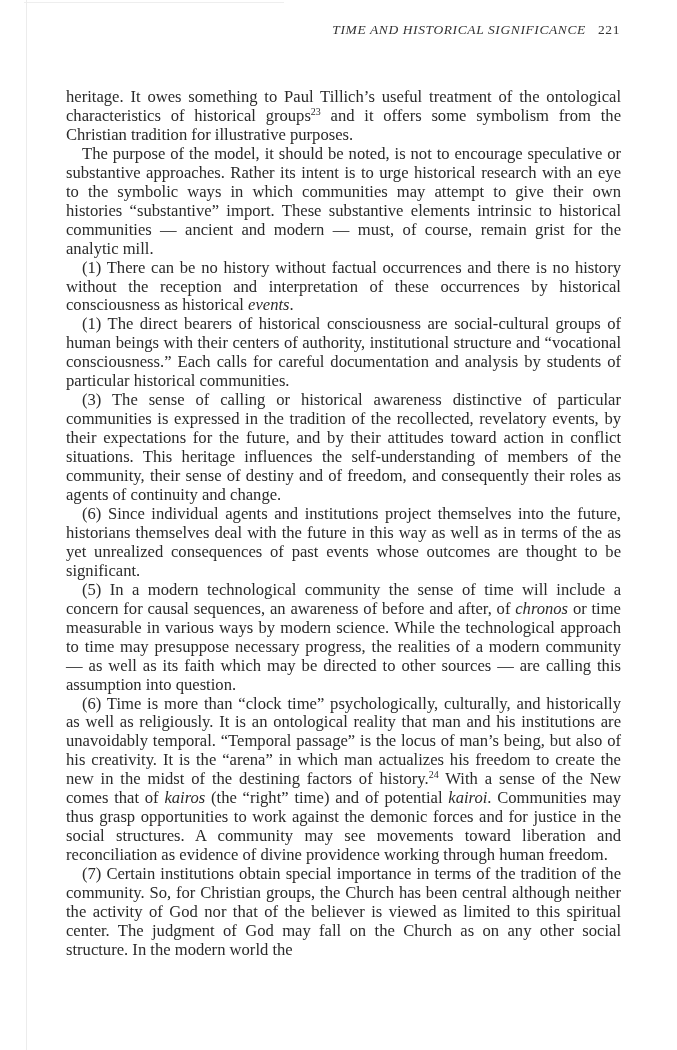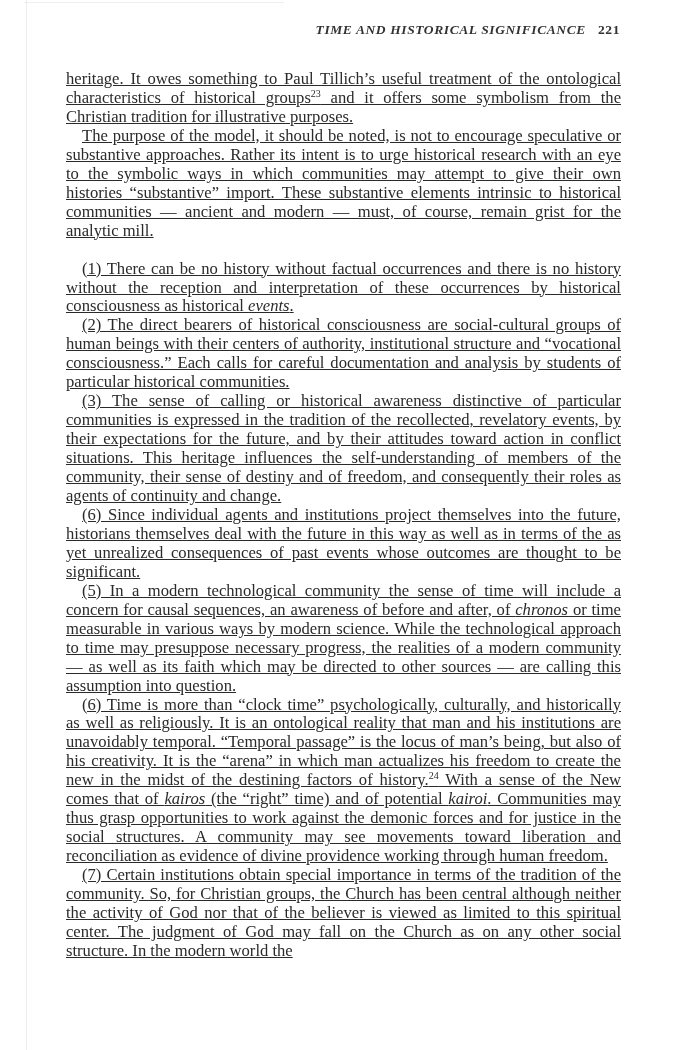--- a/index.html
+++ b/index.html
@@ -16,51 +16,49 @@
   }
   .top-edge {
     position: absolute; left: 24px; top: 2px; width: 260px; height: 1px;
     background: #eeeeee;
   }
   .running-head {
     position: absolute; top: 22px; right: 57px;
     font-style: italic; font-size: 13.5px; letter-spacing: 0.6px;
     color: #333;
     white-space: nowrap;
-    font-weight: bold;
   }
   .running-head .title { text-transform: uppercase; }
   .running-head .page { margin-left: 12px; font-style: normal; }
   .text {
-    position: absolute; left: 66px; top: 70px; width: 555px;
+    position: absolute; left: 66px; top: 88px; width: 555px;
     font-size: 16.6px; line-height: 18.95px;
     text-align: justify;
     hyphens: manual;
-    text-decoration: underline;
   }
   .text p { margin: 0; text-indent: 16px; }
   .text p.no-indent { text-indent: 0; }
-  .text p.gap-before { margin-top: 19px; }
+  .text p.gap-before { }
   sup { font-size: 10px; line-height: 0; vertical-align: 6px; }
   em { font-style: italic; }
 </style>
 </head>
 <body>
 
 <div class="top-edge"></div>
 <div class="left-edge"></div>
 
 <div class="running-head">
   <span class="title">Time and Historical Significance</span><span class="page">221</span>
 </div>
 
 <div class="text">
   <p class="no-indent"><span>heritage. It owes something to Paul Tillich’s useful treatment of the ontological characteristics of historical groups</span><sup>23</sup><span> and it offers some symbol­ism from the Christian tradition for illustrative purposes.</span></p>
   <p>The purpose of the model, it should be noted, is not to encourage speculative or substantive approaches. Rather its intent is to urge historical research with an eye to the symbolic ways in which communities may attempt to give their own histories “substantive” import. These substantive elements intrinsic to historical communities — ancient and modern — must, of course, remain grist for the analytic mill.</p>
 
   <p class="gap-before"><span>(1) There can be no history without factual occurrences and there is no history without the reception and interpretation of these occurrences by historical consciousness as historical </span><em>events</em><span>.</span></p>
-  <p>(2) The direct bearers of historical consciousness are social-cultural groups of human beings with their centers of authority, institutional structure and “vocational consciousness.” Each calls for careful docu­mentation and analysis by students of particular historical communities.</p>
+  <p>(1) The direct bearers of historical consciousness are social-cultural groups of human beings with their centers of authority, institutional structure and “vocational consciousness.” Each calls for careful docu­mentation and analysis by students of particular historical communities.</p>
   <p>(3) The sense of calling or historical awareness distinctive of particular communities is expressed in the tradition of the recollected, revelatory events, by their expectations for the future, and by their attitudes toward action in conflict situations. This heritage influences the self-understanding of members of the community, their sense of destiny and of freedom, and consequently their roles as agents of continuity and change.</p>
   <p>(6) Since individual agents and institutions project themselves into the future, historians themselves deal with the future in this way as well as in terms of the as yet unrealized consequences of past events whose outcomes are thought to be significant.</p>
   <p><span>(5) In a modern technological community the sense of time will include a concern for causal sequences, an awareness of before and after, of </span><em>chronos</em><span> or time measurable in various ways by modern science. While the technological approach to time may presuppose necessary progress, the realities of a modern community — as well as its faith which may be directed to other sources — are calling this assumption into question.</span></p>
   <p><span>(6) Time is more than “clock time” psychologically, culturally, and historically as well as religiously. It is an ontological reality that man and his institutions are unavoidably temporal. “Temporal passage” is the locus of man’s being, but also of his creativity. It is the “arena” in which man actualizes his freedom to create the new in the midst of the destining factors of history.</span><sup>24</sup><span> With a sense of the New comes that of </span><em>kairos</em><span> (the “right” time) and of potential </span><em>kairoi</em><span>. Communities may thus grasp opportunities to work against the demonic forces and for justice in the social structures. A community may see movements toward liberation and reconciliation as evidence of divine providence working through human freedom.</span></p>
   <p>(7) Certain institutions obtain special importance in terms of the tradition of the community. So, for Christian groups, the Church has been central although neither the activity of God nor that of the believer is viewed as limited to this spiritual center. The judgment of God may fall on the Church as on any other social structure. In the modern world the</p>
 </div>
 
 </body></html>

